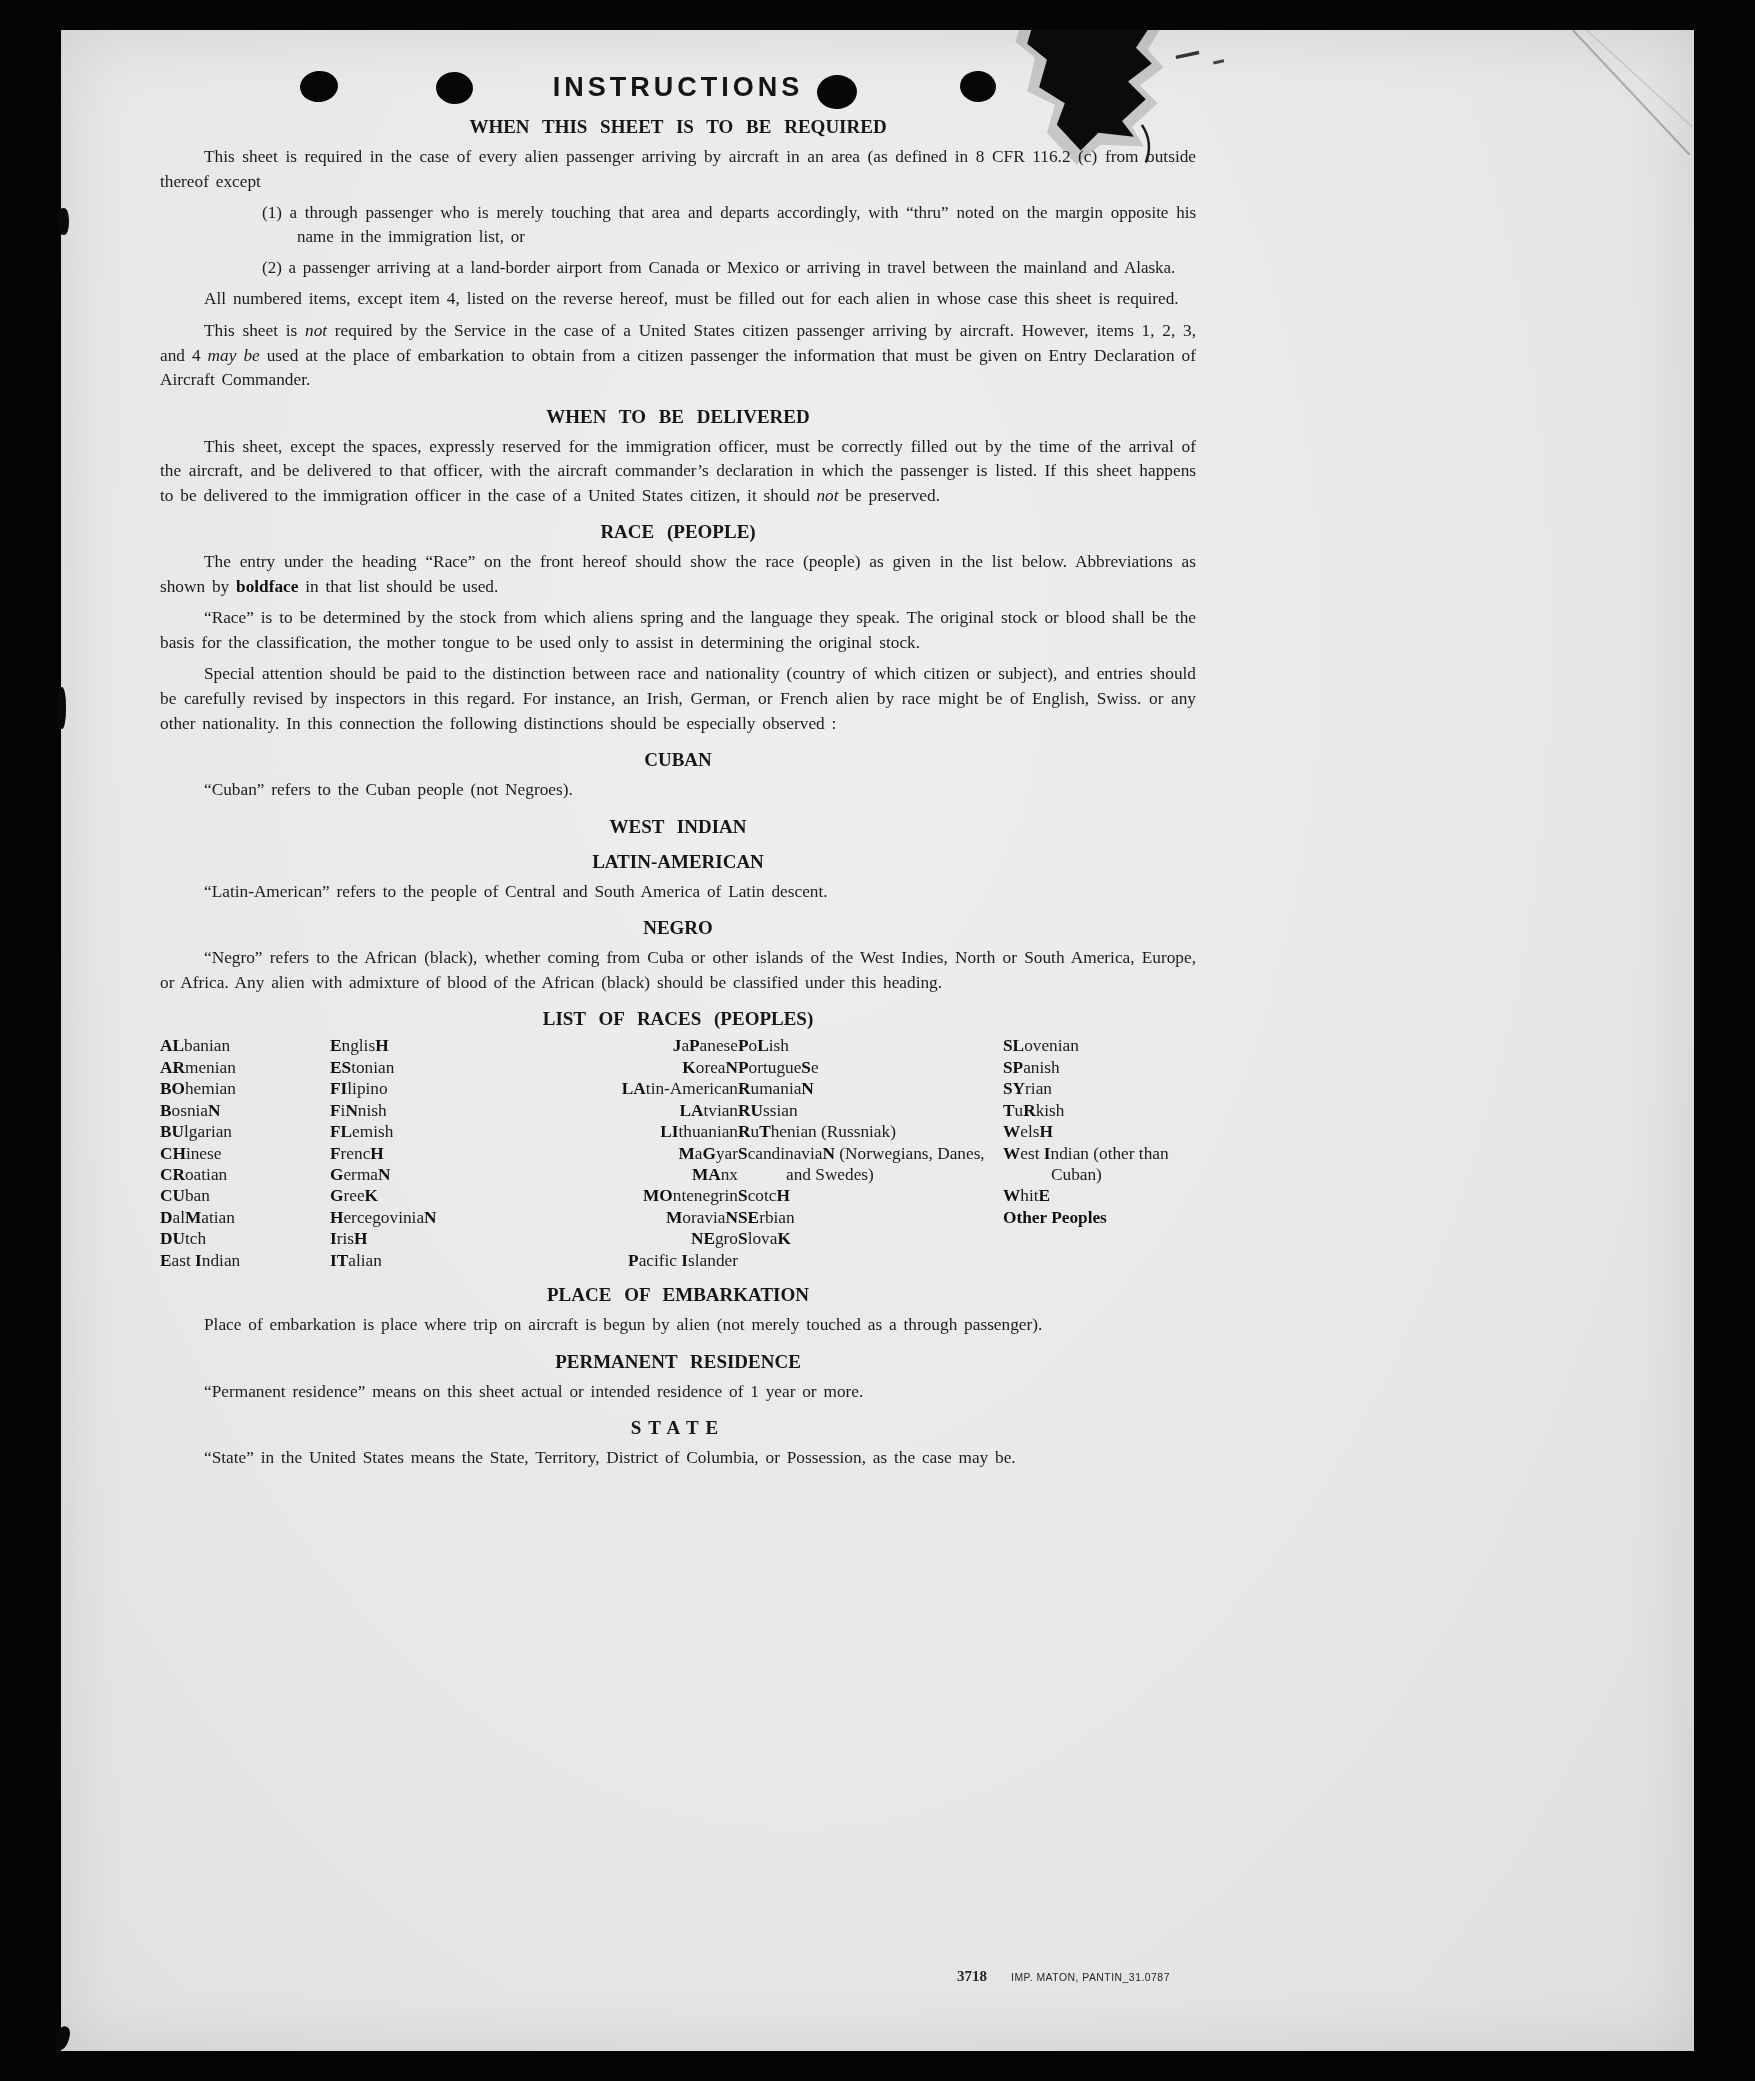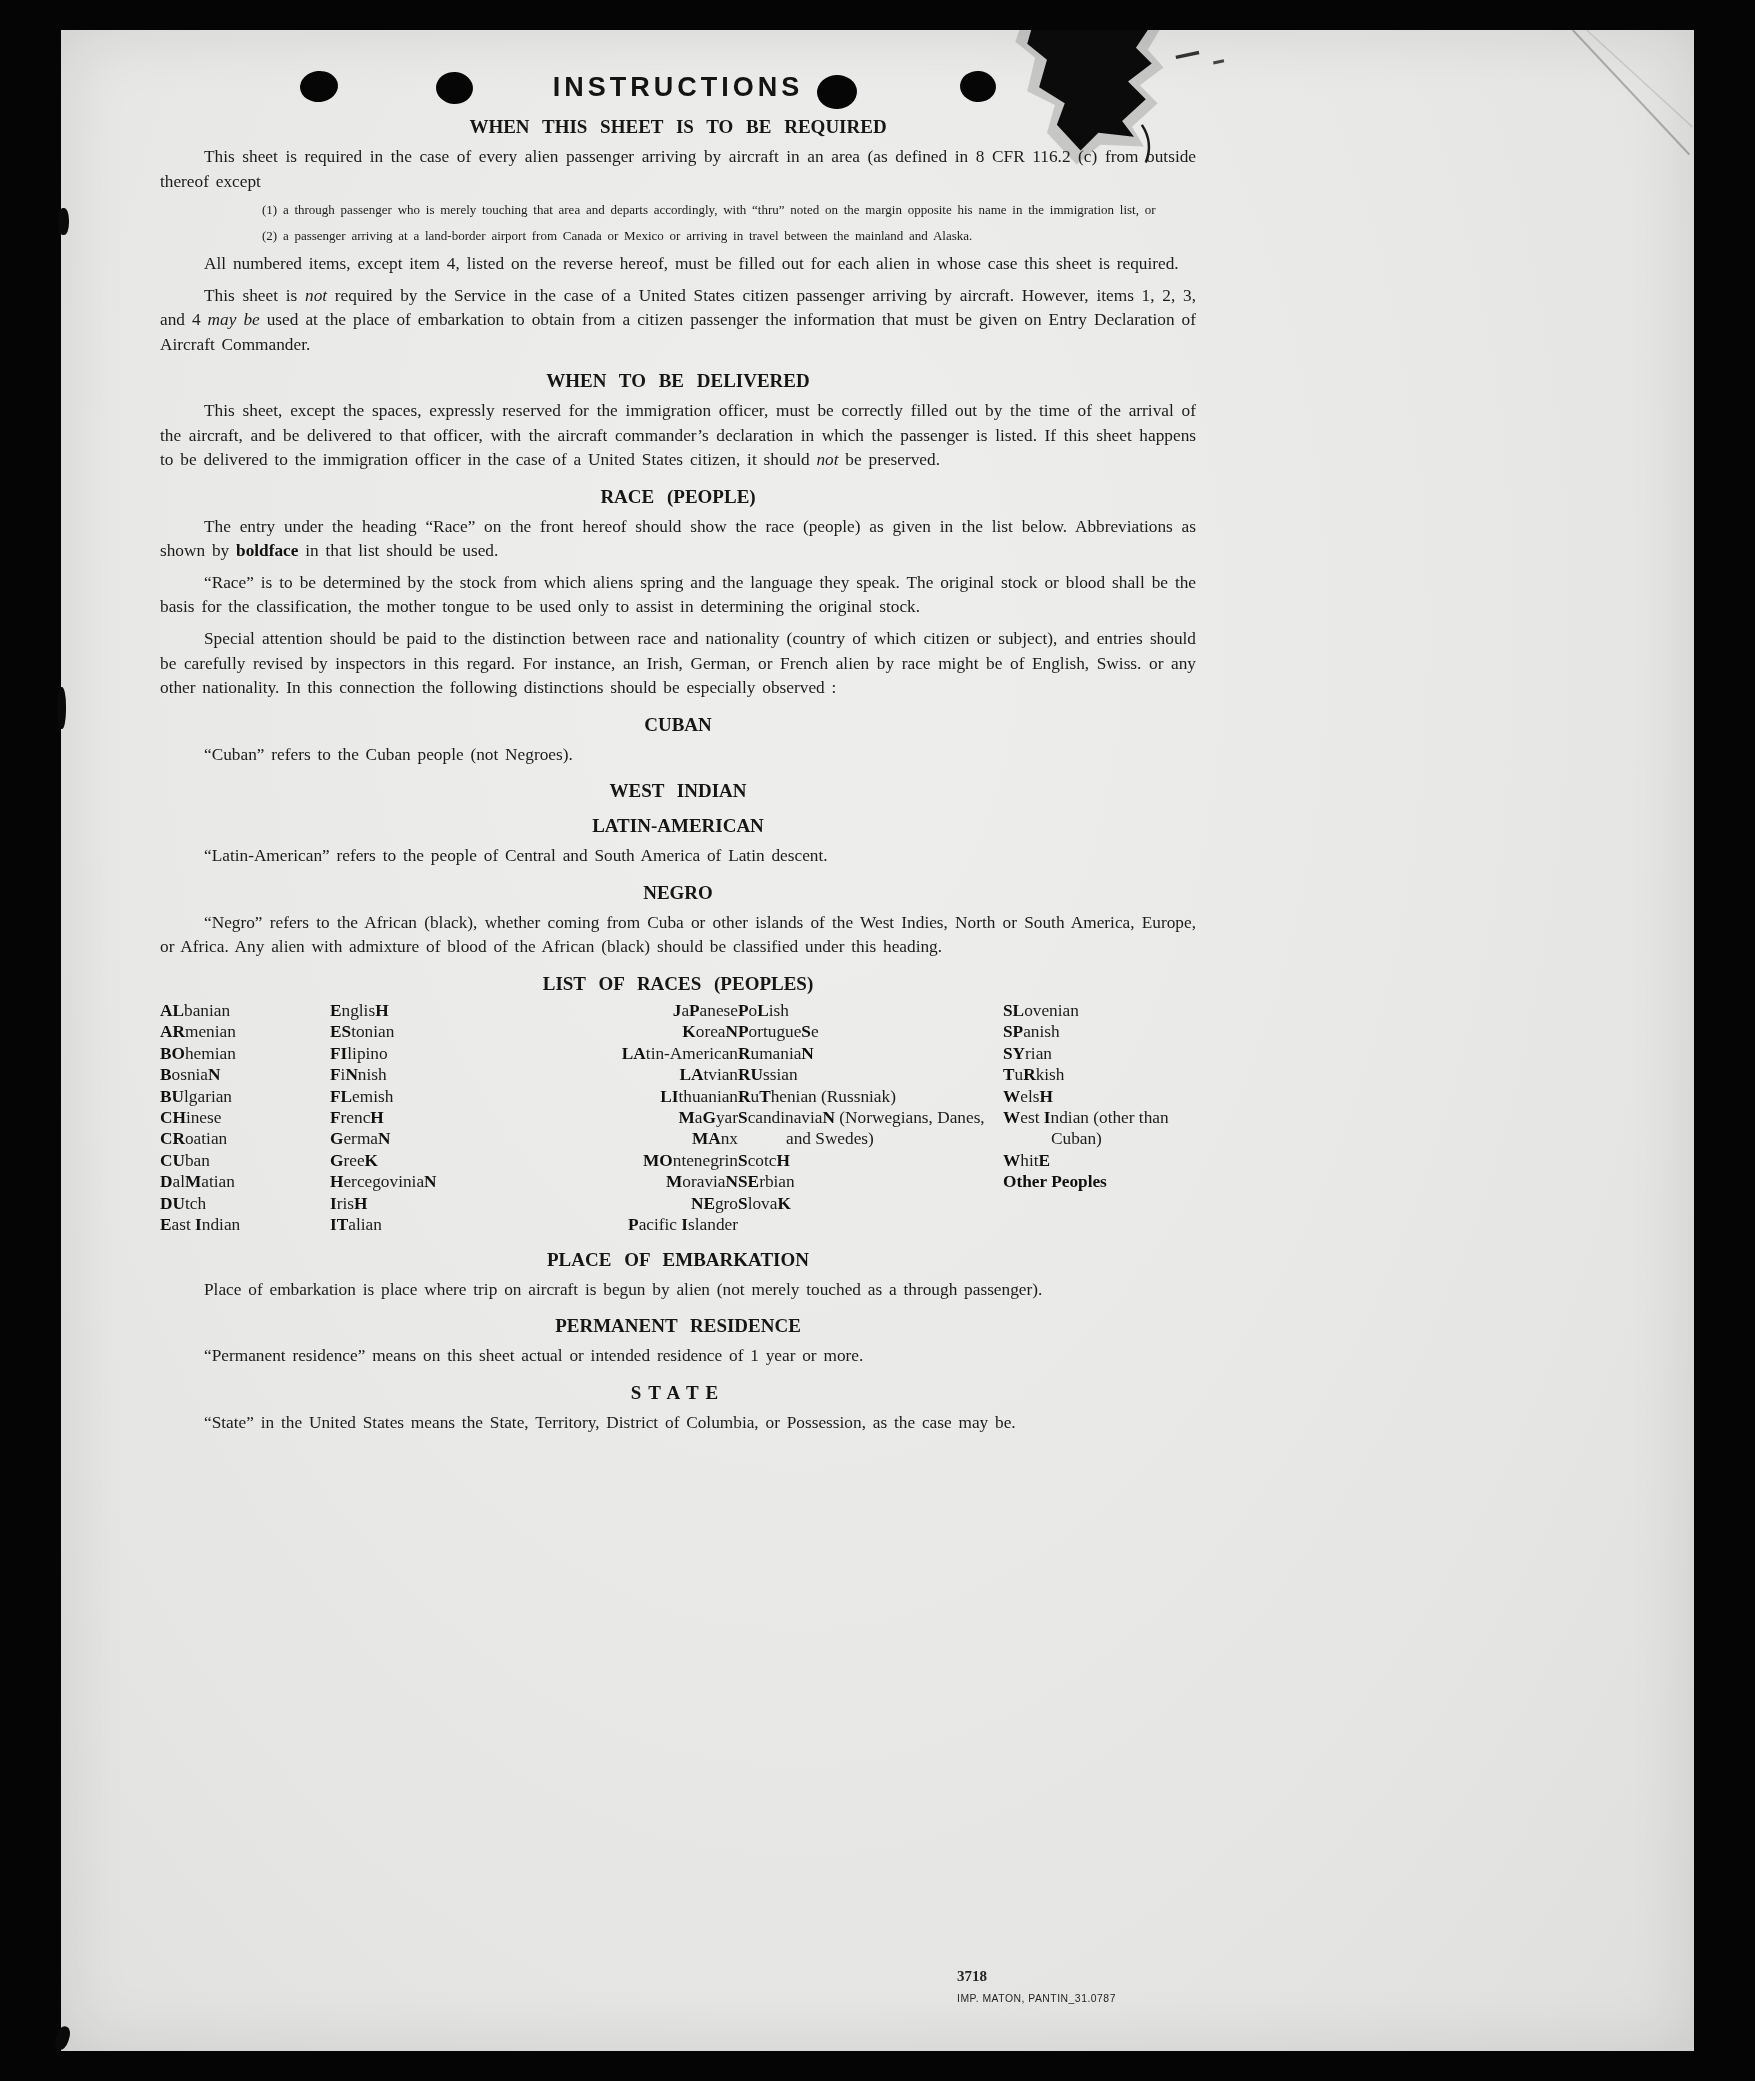--- a/index.html
+++ b/index.html
@@ -16,33 +16,33 @@
   .speck{position:absolute;background:#0a0a0a;border-radius:45%;}
   .speck.s1{left:-3px;top:178px;width:11px;height:27px;}
   .speck.s2{left:-4px;top:657px;width:9px;height:42px;}
   .speck.s3{left:-5px;top:1996px;width:13px;height:24px;transform:rotate(18deg);}
   .content{position:absolute;left:99px;top:42px;width:1036px;color:#1c1c1c;}
   .title{font-family:Liberation Sans, sans-serif;font-weight:700;font-size:27px;letter-spacing:4px;
          text-align:center;color:#141414;margin:0 0 6px 0;}
   .h{font-size:19px;font-weight:700;text-align:center;word-spacing:8px;margin:13px 0 5px 0;color:#161616;}
   .h.state{letter-spacing:7px;word-spacing:4px;}
   .p{font-size:17.3px;line-height:1.42;text-align:justify;text-indent:44px;margin:7px 0;word-spacing:2.5px;}
-  .item{font-size:13px;line-height:1.42;text-align:justify;margin:7px 0 7px 102px;
+  .item{font-size:17px;line-height:1.42;text-align:justify;margin:7px 0 7px 102px;
         padding-left:35px;text-indent:-35px;word-spacing:2.5px;}
   .races{display:flex;margin:0 0 2px 0;font-size:17.3px;}
   .race-col{flex:0 0 auto;line-height:1.24;}
   .race-col.c1{width:170px;}
   .race-col.c2{width:194px;}
   .race-col.c3{width:214px;text-align:right;}
   .race-col.c4{width:265px;}
   .race-col.c5{width:192px;}
   .race-item{padding-left:48px;text-indent:-48px;}
   b{font-weight:700;color:#101010;}
   i{font-style:italic;}
-  .footer{position:absolute;left:896px;top:1938px;display:flex;align-items:baseline;gap:8px;color:#242424;flex-direction:column;}
+  .footer{position:absolute;left:896px;top:1938px;display:flex;align-items:baseline;gap:24px;color:#242424;}
   .footer-num{font-size:15px;font-weight:700;font-family:"Liberation Serif",serif;}
   .footer-imprint{font-family:Liberation Sans, sans-serif;font-size:10.4px;letter-spacing:0.5px;}
 </style>
 </head>
 <body>
 
 <div class="scan">
   <div class="paper">
 
     <div class="hole h1"></div>

